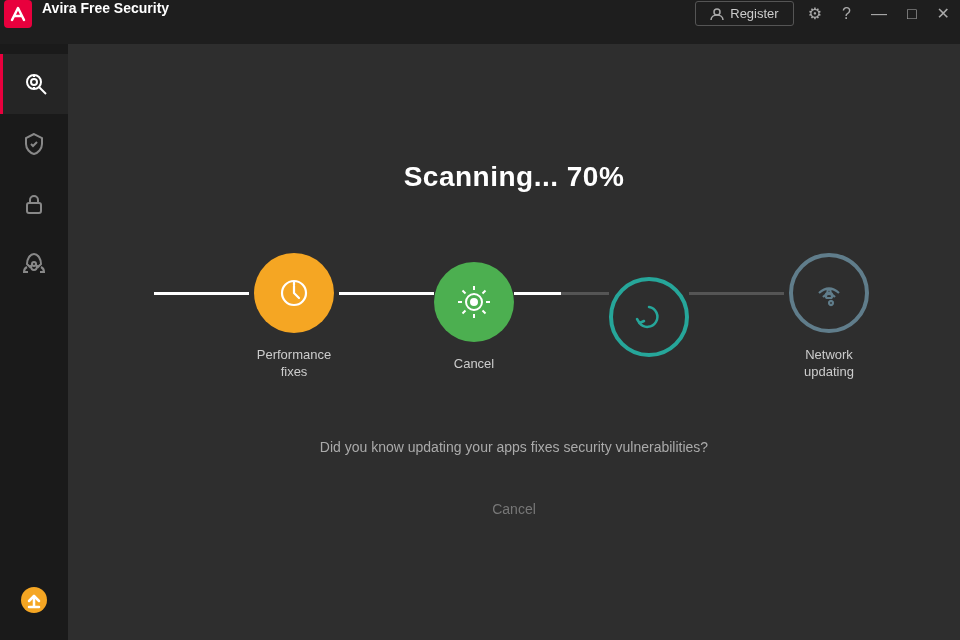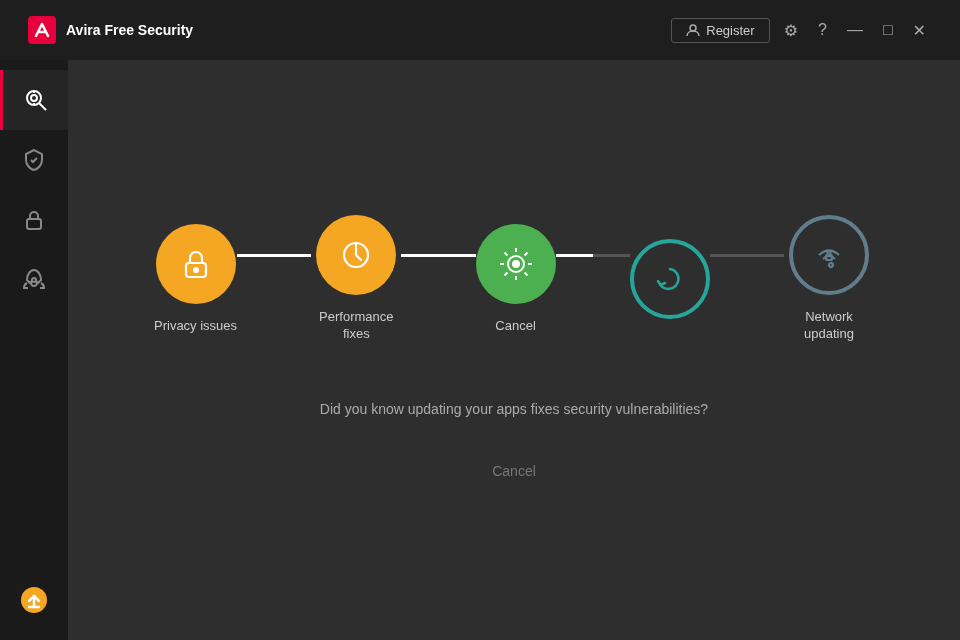--- a/index.html
+++ b/index.html
@@ -9,24 +9,24 @@
       background: #2b2b2b;
       font-family: 'Segoe UI', Arial, sans-serif;
       overflow: hidden;
       display: flex;
       flex-direction: column;
     }
 
     
     .titlebar {
       display: flex;
-      align-items: center;
+      align-items: flex-start;
       background: #1e1e1e;
-      height: 60px;
-      padding: 0 28px;
+      height: 44px;
+      padding: 0 4px;
       flex-shrink: 0;
     }
     .titlebar-logo {
       width: 28px;
       height: 28px;
       margin-right: 10px;
     }
     .titlebar-title {
       color: #ffffff;
       font-size: 14px;
@@ -279,33 +279,24 @@
           <circle cx="14" cy="14" r="13" fill="#f5a623"></circle>
           <polyline points="14 20 14 10" stroke="white" stroke-width="2.5" stroke-linecap="round"></polyline>
           <polyline points="9 15 14 10 19 15" stroke="white" stroke-width="2.5" stroke-linecap="round" stroke-linejoin="round"></polyline>
           <line x1="9" y1="21" x2="19" y2="21" stroke="white" stroke-width="2.5" stroke-linecap="round"></line>
         </svg>
       </div>
     </div>
   </div>
 
   <div class="content">
+    <div class="scanning-title">Scanning... 70%</div>
 
     <div class="steps-container">
 
-      <div class="step">
-        <div class="step-circle orange">
-          <svg width="38" height="38" viewBox="0 0 38 38" fill="none" stroke="white" stroke-width="2.2">
-            <rect x="9" y="18" width="20" height="14" rx="3"></rect>
-            <path d="M13 18v-5a6 6 0 0 1 12 0v5"></path>
-            <circle cx="19" cy="25" r="2" fill="white"></circle>
-          </svg>
-        </div>
-        <div class="step-label">Privacy issues</div>
-      </div>
 
       <div class="connector done"></div>
 
       <div class="step">
         <div class="step-circle orange">
           <svg width="38" height="38" viewBox="0 0 38 38" fill="none" stroke="white" stroke-width="2.2">
             <circle cx="19" cy="19" r="12"></circle>
             <path d="M19 12 v7 l5 5" stroke-linecap="round" stroke-linejoin="round"></path>
             <line x1="19" y1="8" x2="19" y2="11" stroke-linecap="round"></line>
           </svg>

